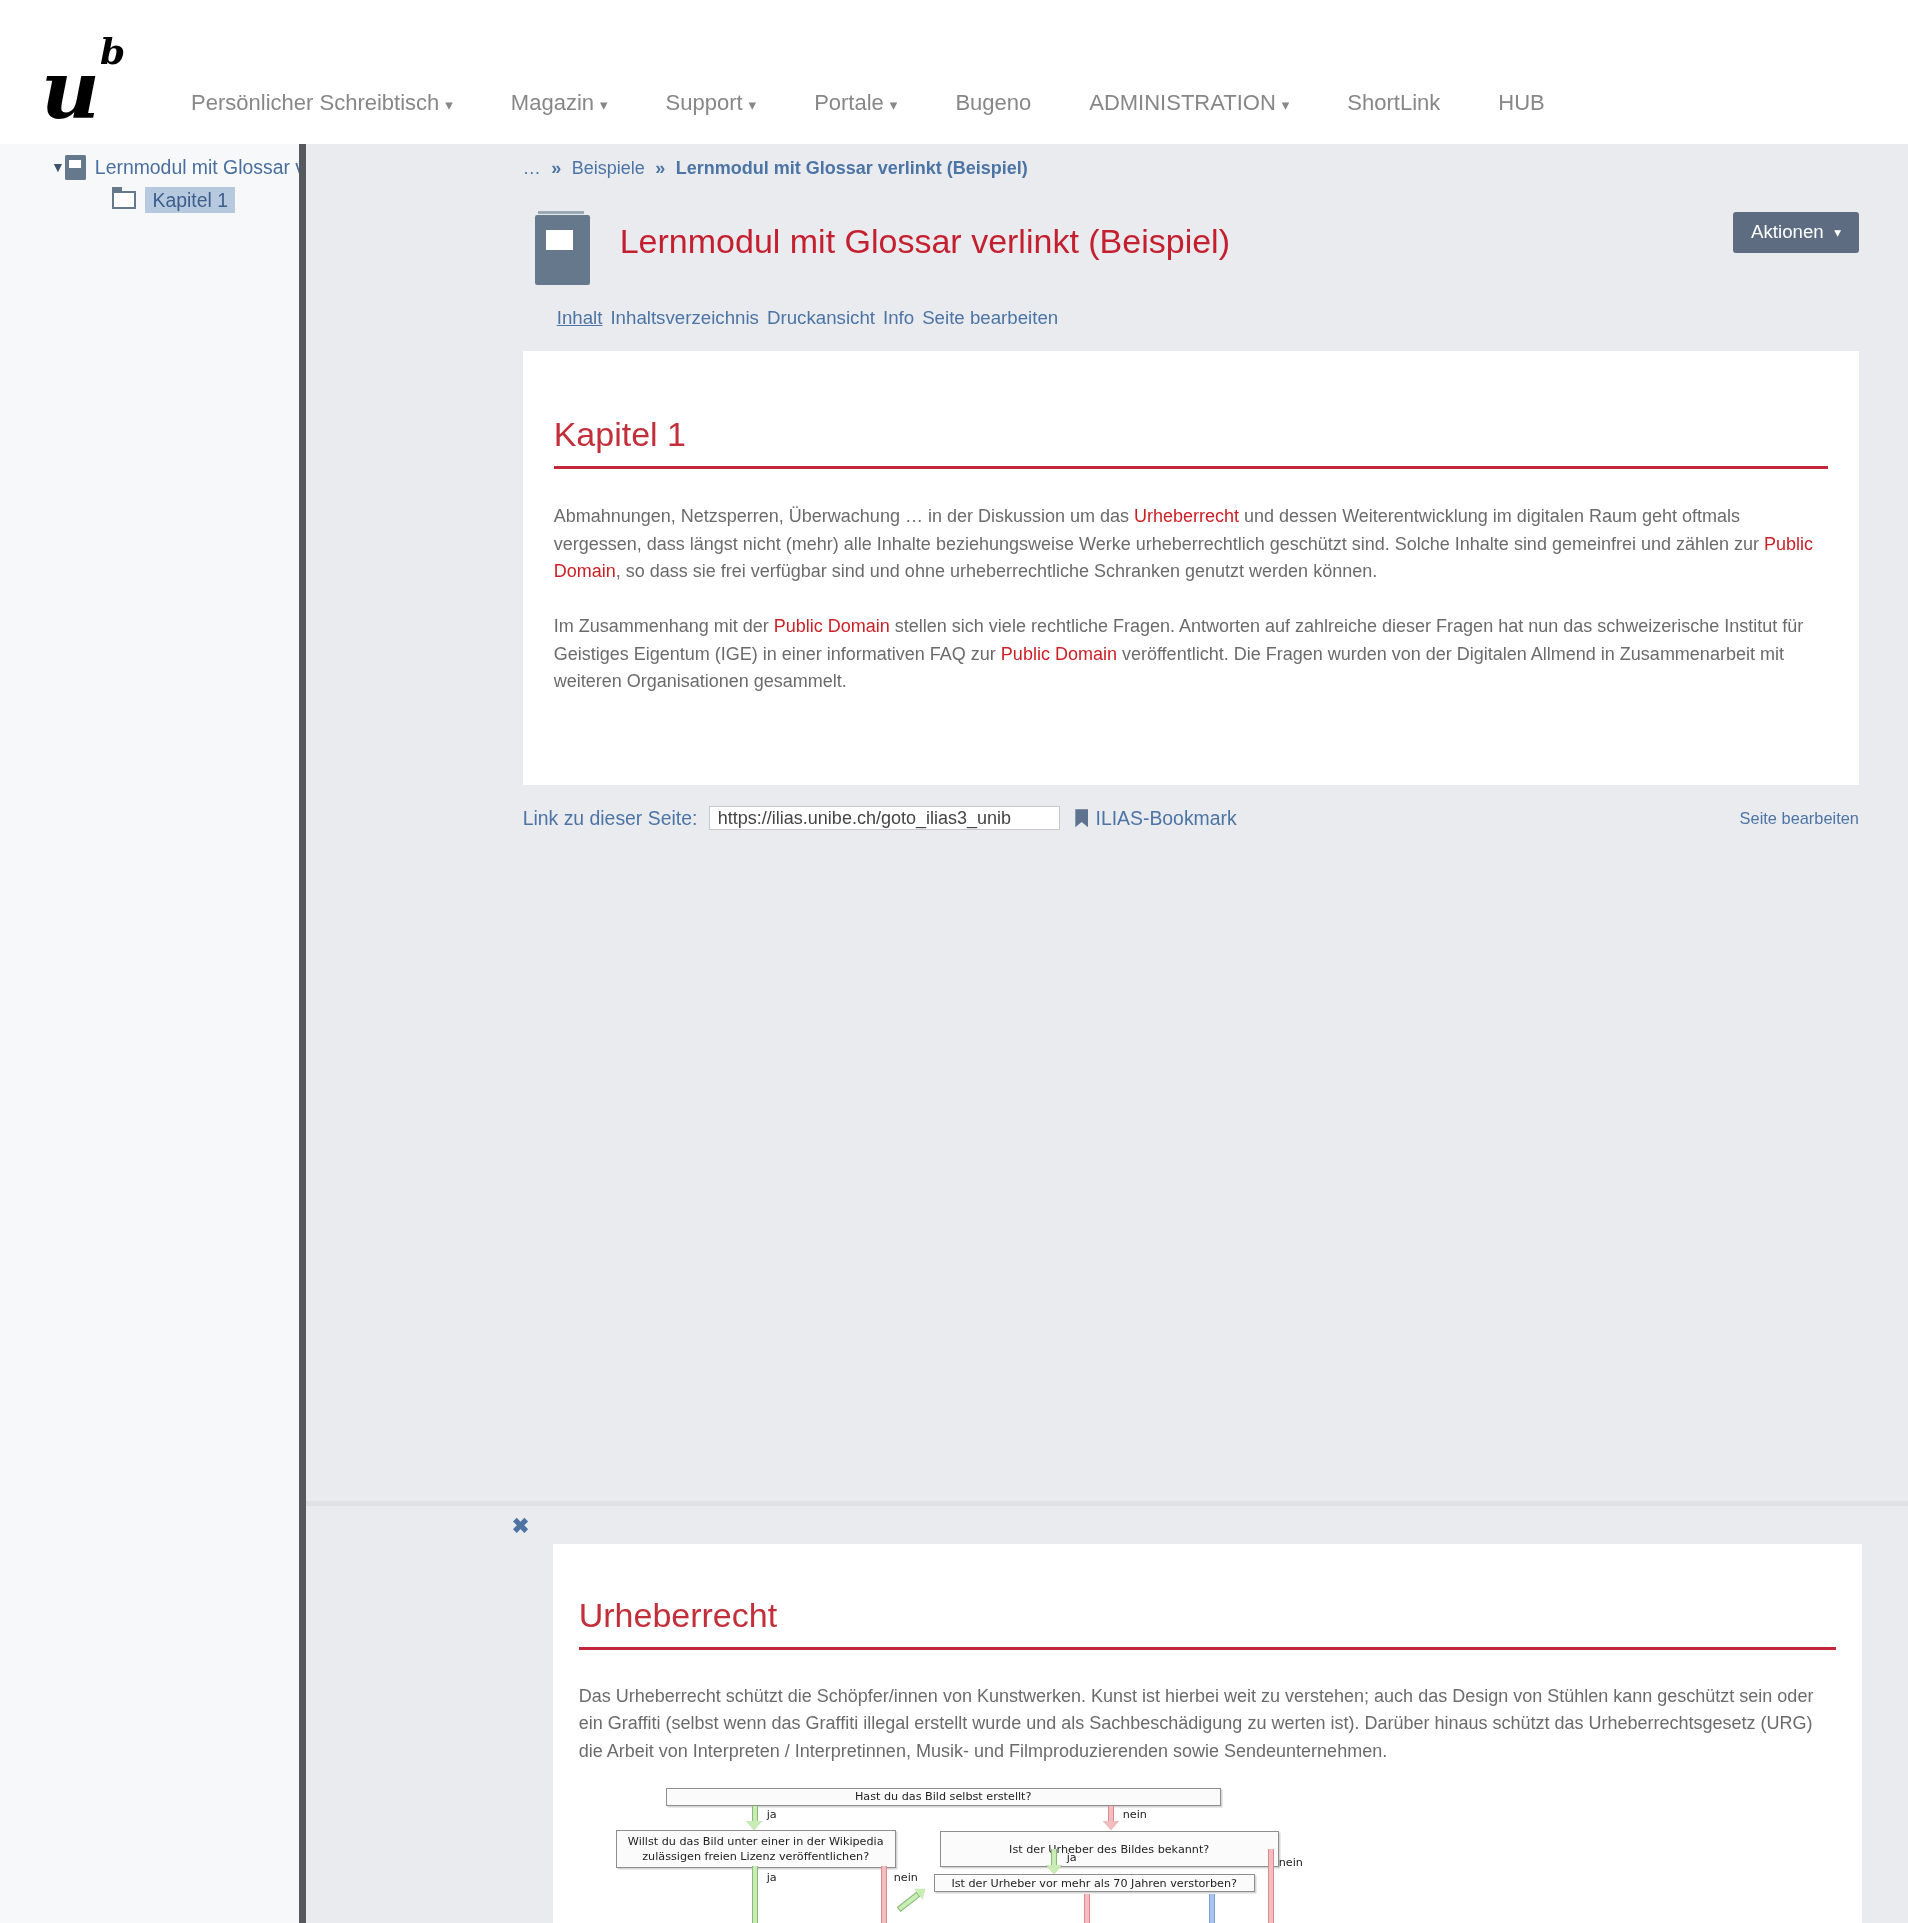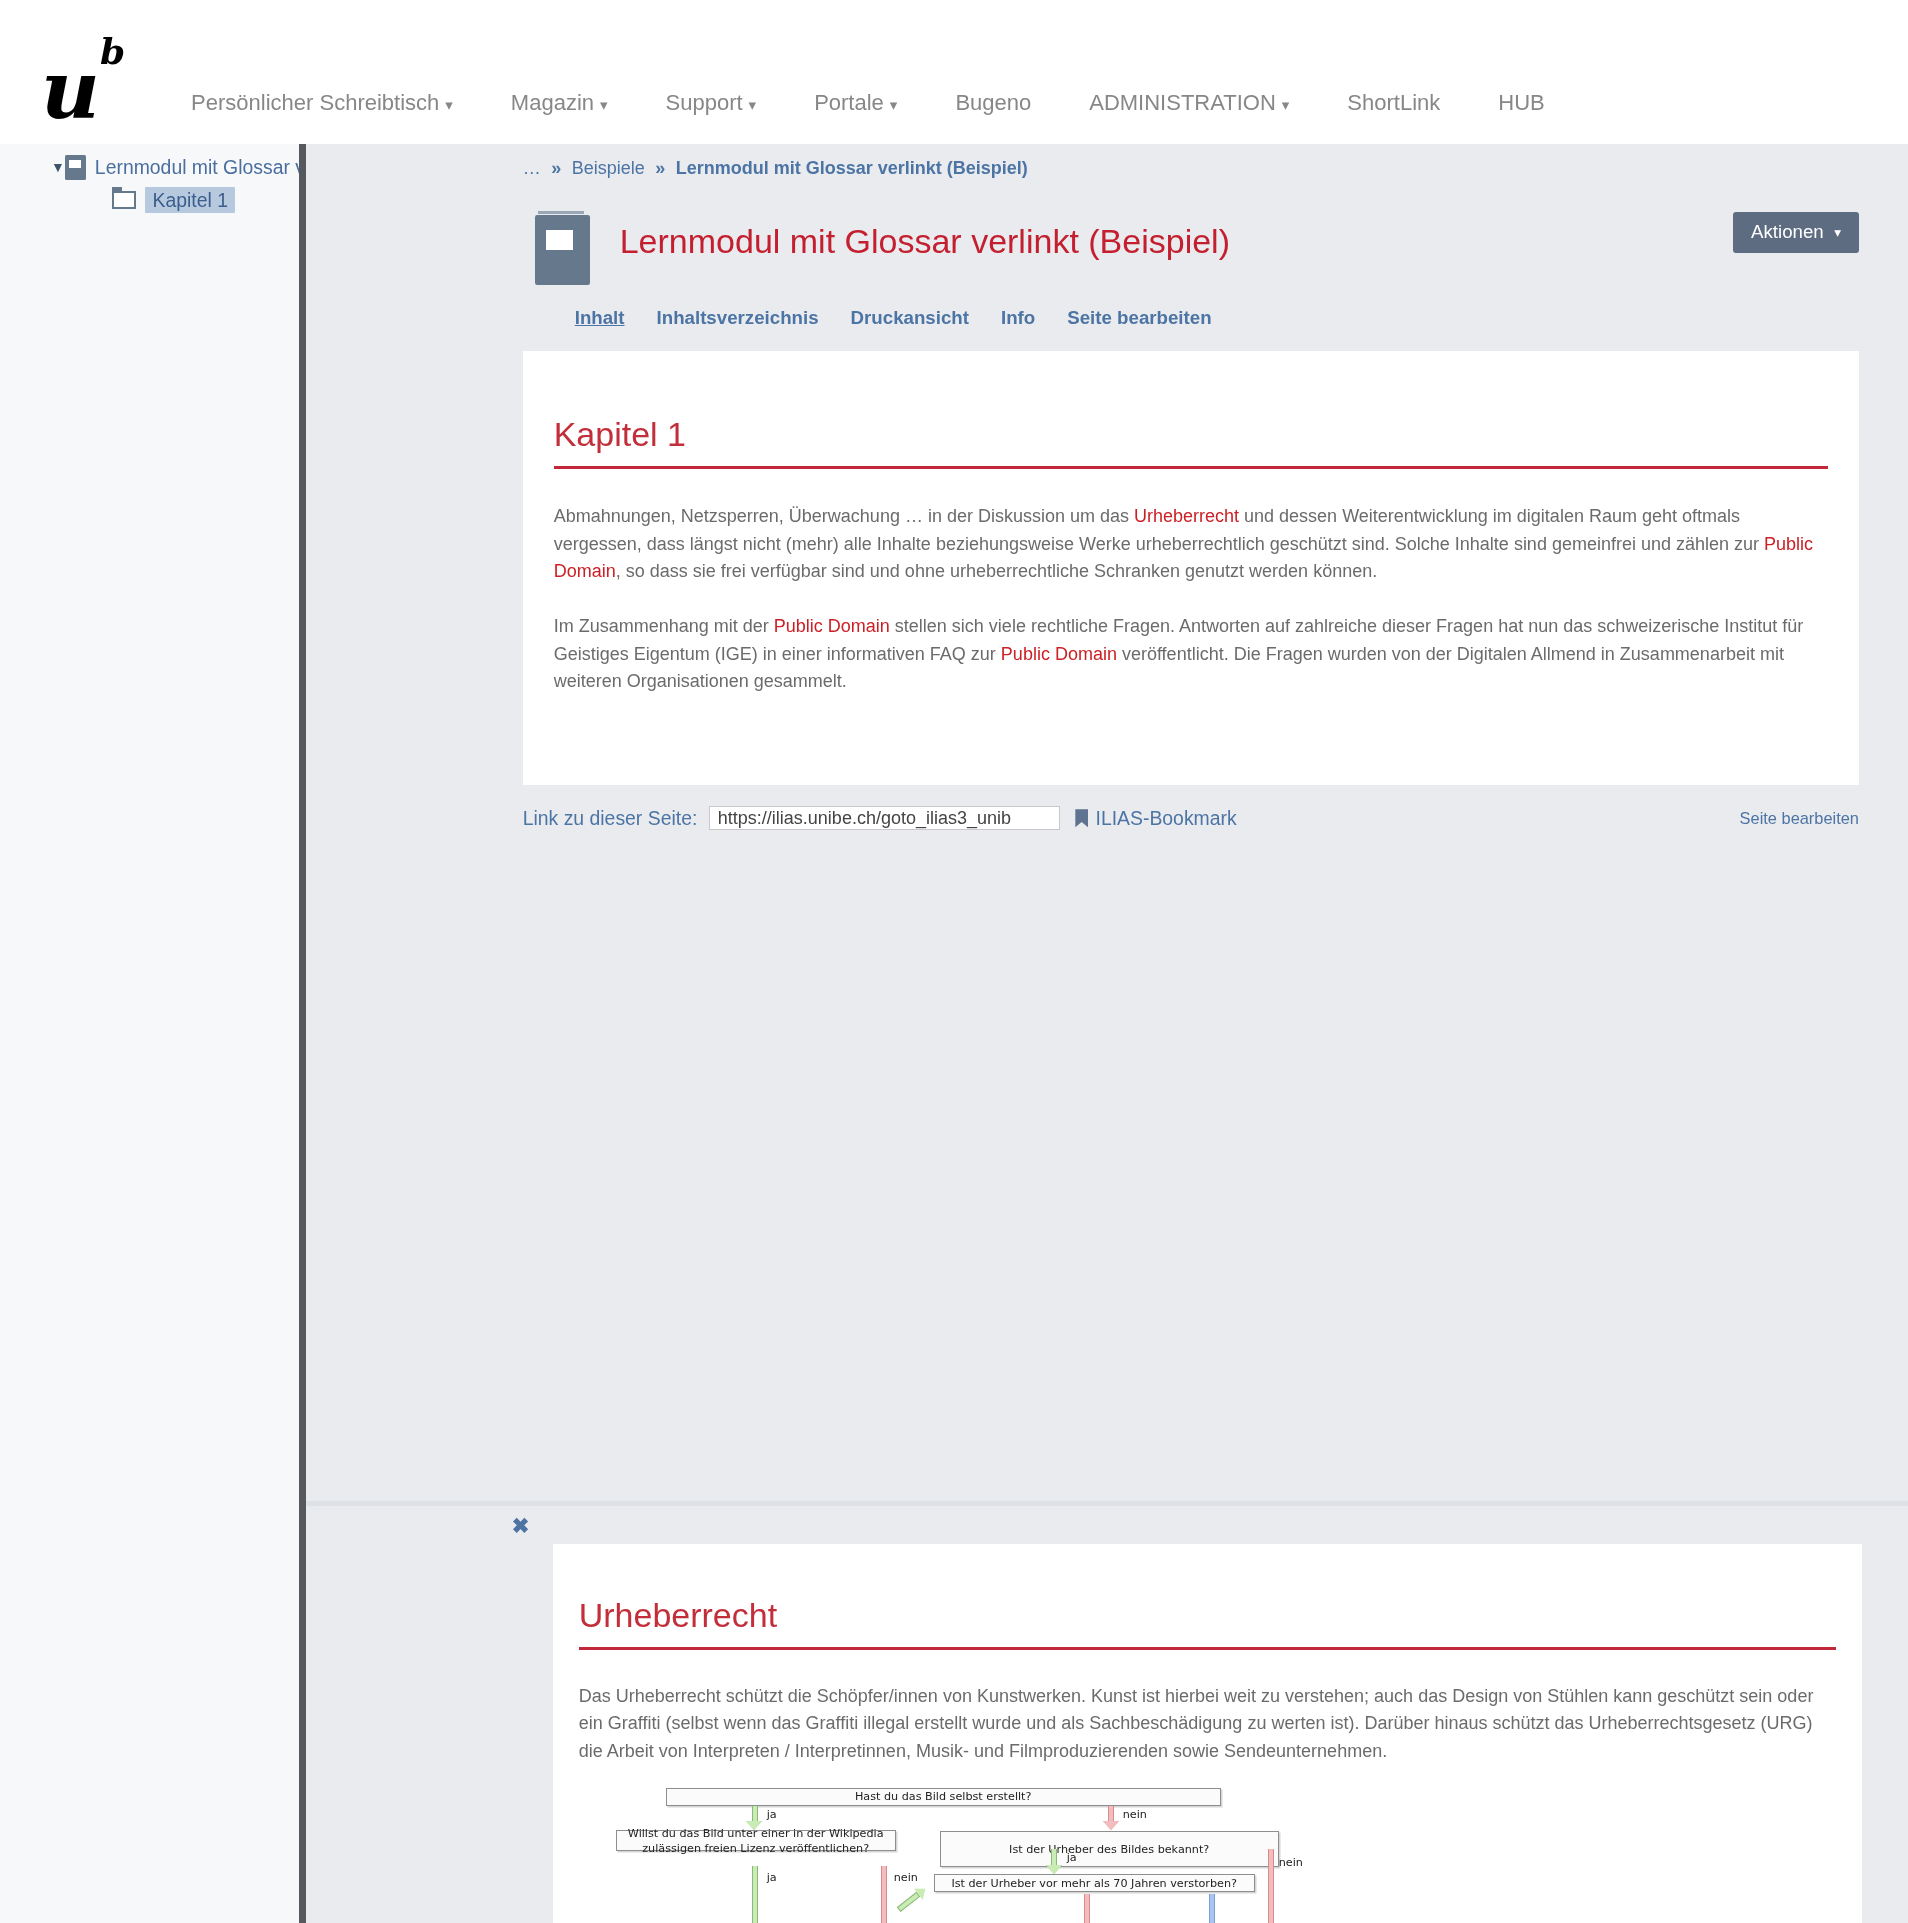--- a/index.html
+++ b/index.html
@@ -43,21 +43,21 @@
   .icon-book-lg { width:55px; height:70px; background:#66788c; border-radius:2.2px; position:relative; flex:none; margin-top:3px; }
   .icon-book-lg::before { content:""; position:absolute; left:11.2px; top:15px; width:27px; height:20px; background:#fff; }
   .icon-book-lg::after  { content:""; position:absolute; left:3px; top:-3.7px; width:46px; height:3px; background:#9aa7b5; }
   .page-title { margin-left:30px; margin-top:10.5px; font-size:34px; font-weight:400; color:#c41f2f; }
   .btn-actions { position:absolute; right:0; top:0; background:#5d6c80; color:#fff;
                  font-size:18.7px; padding:9.7px 18px; border:none; border-radius:3px;
                  display:flex; align-items:center; gap:10.5px; cursor:pointer; }
   .btn-actions .caret { font-size:13.5px; }
 
   
-  .tabs { margin-top:22.4px; margin-left:52px; display:flex; gap:32px; font-size:18.7px;font-weight:bold; }
+  .tabs { margin-top:22.4px; margin-left:34px; display:flex; gap:8px; font-size:18.7px; }
   .tab { color:#4c74a4; cursor:pointer; }
   .tab.active { text-decoration:underline; }
 
   
   .card { margin-top:22.4px; background:#fff; height:434px; padding:36px 31px; overflow:hidden; }
   .content-heading { font-size:34px; font-weight:400; color:#c22f3a; margin-top:28px;
                      padding-bottom:12px; border-bottom:3px solid #c3273a; margin-bottom:34px; }
   .body-p { font-size:18px; line-height:1.52; color:#6b6b6b; margin-bottom:28px; max-width:1279px; }
   .text-link { color:#cc2026; }
 
@@ -193,21 +193,21 @@
           <div class="flow-box" style="left:87px; top:3.7px; width:555px; height:18px;">Hast du das Bild selbst erstellt?</div>
 
           <div class="shaft green" style="left:173px; top:22px; height:16.4px;"></div>
           <div class="head green" style="left:167px; top:37px;"></div>
           <div class="flow-label" style="left:188px; top:24px;">ja</div>
 
           <div class="shaft pink" style="left:529px; top:22px; height:16.4px;"></div>
           <div class="head pink" style="left:524px; top:37px;"></div>
           <div class="flow-label" style="left:544px; top:24px;">nein</div>
 
-          <div class="flow-box" style="left:37px; top:46px; width:280px; height:21px; padding:1.5px 6px;text-align:center;">Willst du das Bild unter einer in der Wikipedia zulässigen freien Lizenz veröffentlichen?</div>
+          <div class="flow-box" style="left:37px; top:46px; width:280px; height:38px; padding:1.5px 6px;text-align:center;">Willst du das Bild unter einer in der Wikipedia zulässigen freien Lizenz veröffentlichen?</div>
           <div class="flow-box" style="left:361px; top:47px; width:339px; height:36px;">Ist der Urheber des Bildes bekannt?</div>
 
           <div class="shaft green" style="left:472px; top:65px; height:16.4px;"></div>
           <div class="head green" style="left:467px; top:81px;"></div>
           <div class="flow-label" style="left:488px; top:67px;">ja</div>
 
           <div class="shaft pink" style="left:689px; top:65px; height:84px;"></div>
           <div class="flow-label" style="left:700px; top:72px;">nein</div>
 
           <div class="shaft green" style="left:173px; top:82px; height:68px;"></div>

